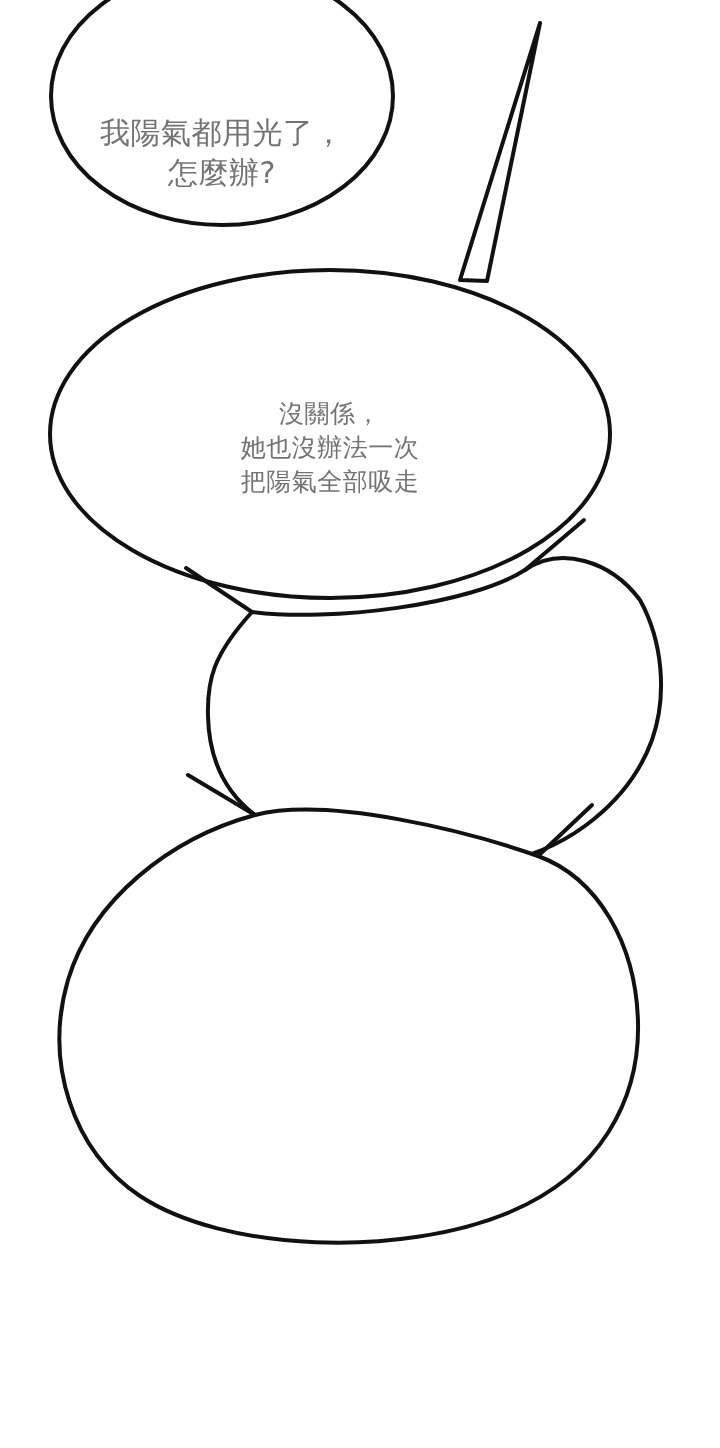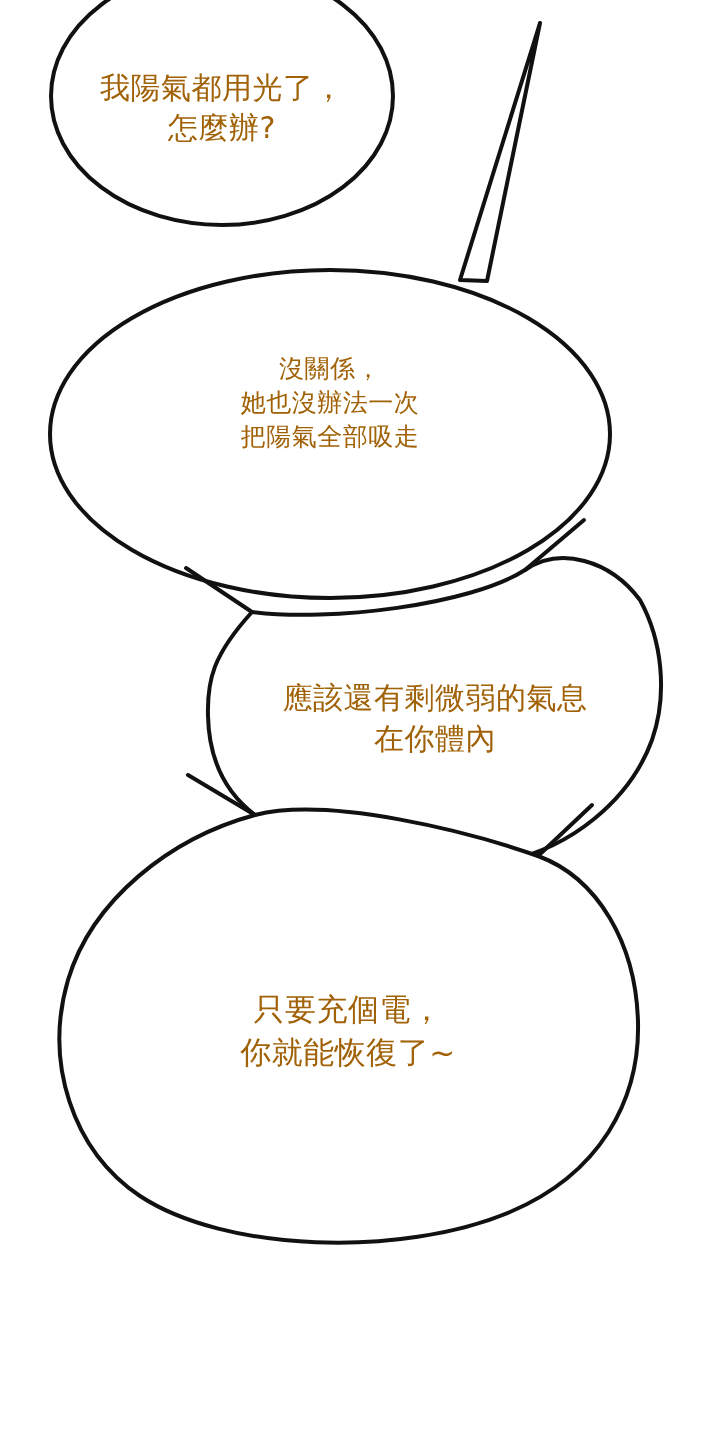--- a/index.html
+++ b/index.html
@@ -22,26 +22,27 @@
     position: absolute;
     left: 0;
     top: 0;
     width: 720px;
     height: 1448px;
     display: block;
   }
   .bubble-text {
     position: absolute;
     text-align: center;
-    color: #a16207;
+    color: #737373;
     font-family: "DejaVu Sans", "Liberation Sans", sans-serif;
     font-weight: 400;
     white-space: pre-line;
     line-height: 1.30;
     letter-spacing: 0.5px;
+    margin-top: 45px;
     -webkit-font-smoothing: antialiased;
   }
   #t1 {
     left: 52px;
     top: 68px;
     width: 340px;
     font-size: 30px;
     line-height: 1.33;
   }
   #t2 {
@@ -112,19 +113,15 @@
     </g>
   </svg>
 
   <div class="bubble-text" id="t1">我陽氣都用光了，
 怎麼辦?</div>
 
   <div class="bubble-text" id="t2">沒關係，
 她也沒辦法一次
 把陽氣全部吸走</div>
 
-  <div class="bubble-text" id="t3">應該還有剩微弱的氣息
-在你體內</div>
 
-  <div class="bubble-text" id="t4">只要充個電，
-你就能恢復了~</div>
 
 </div>
 
 </body></html>

